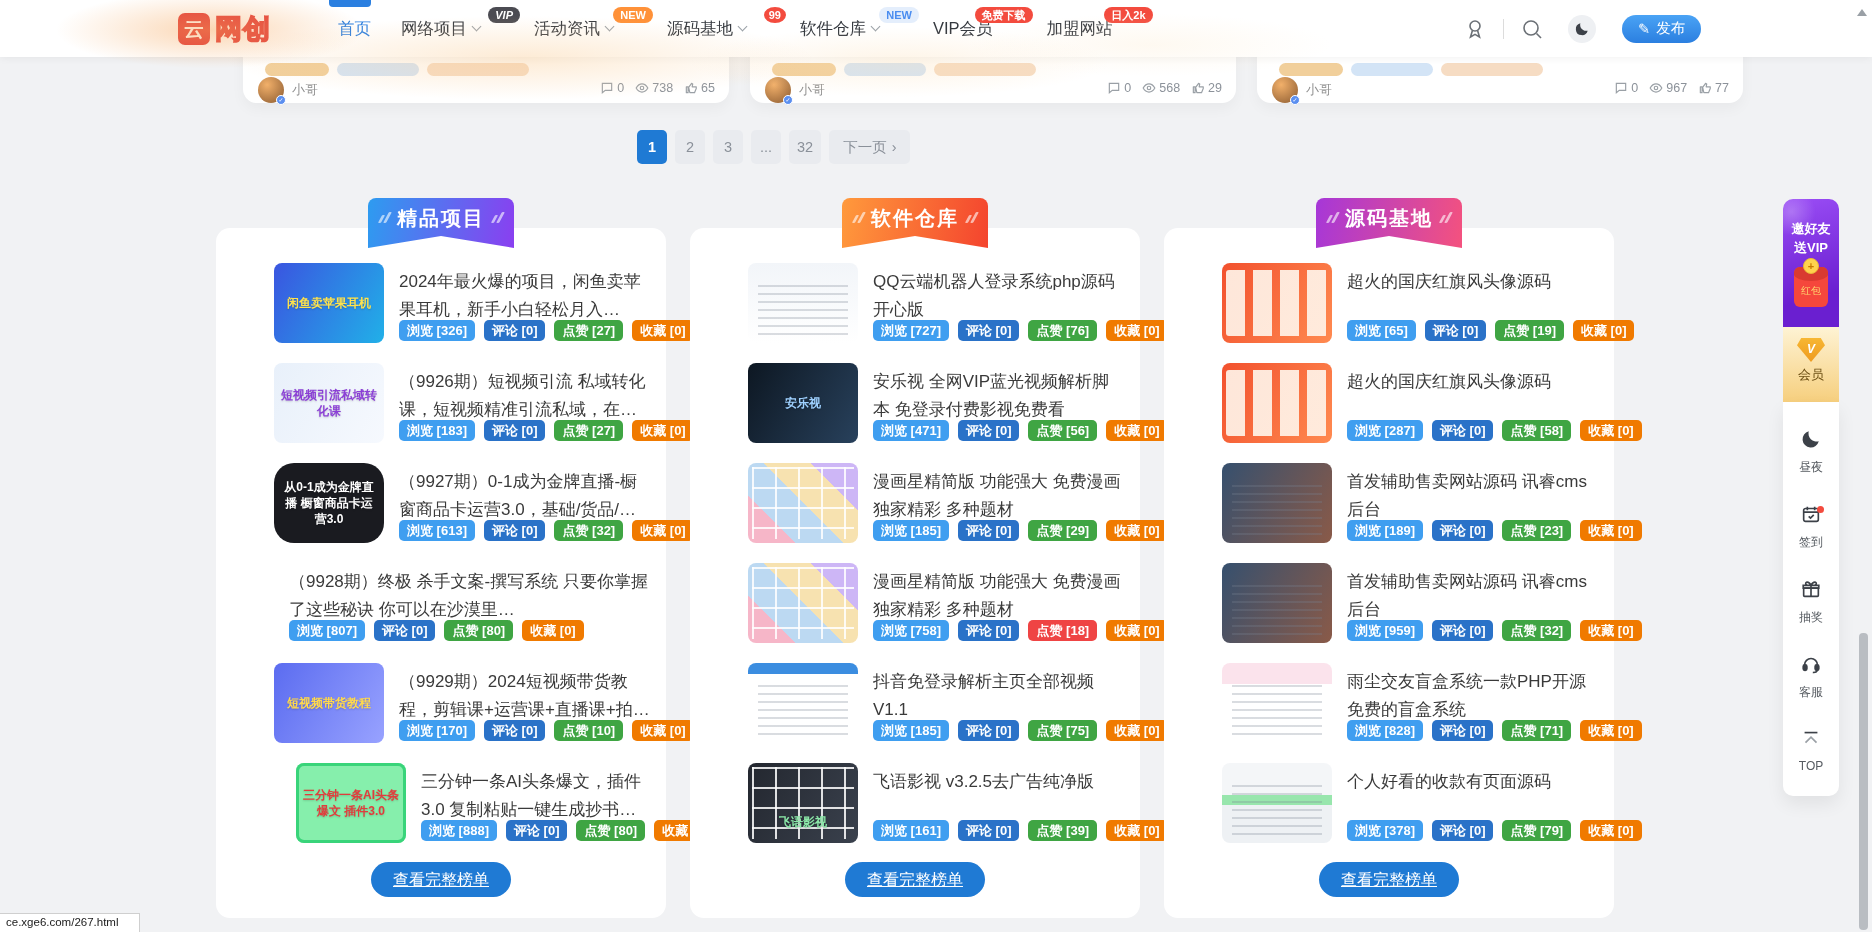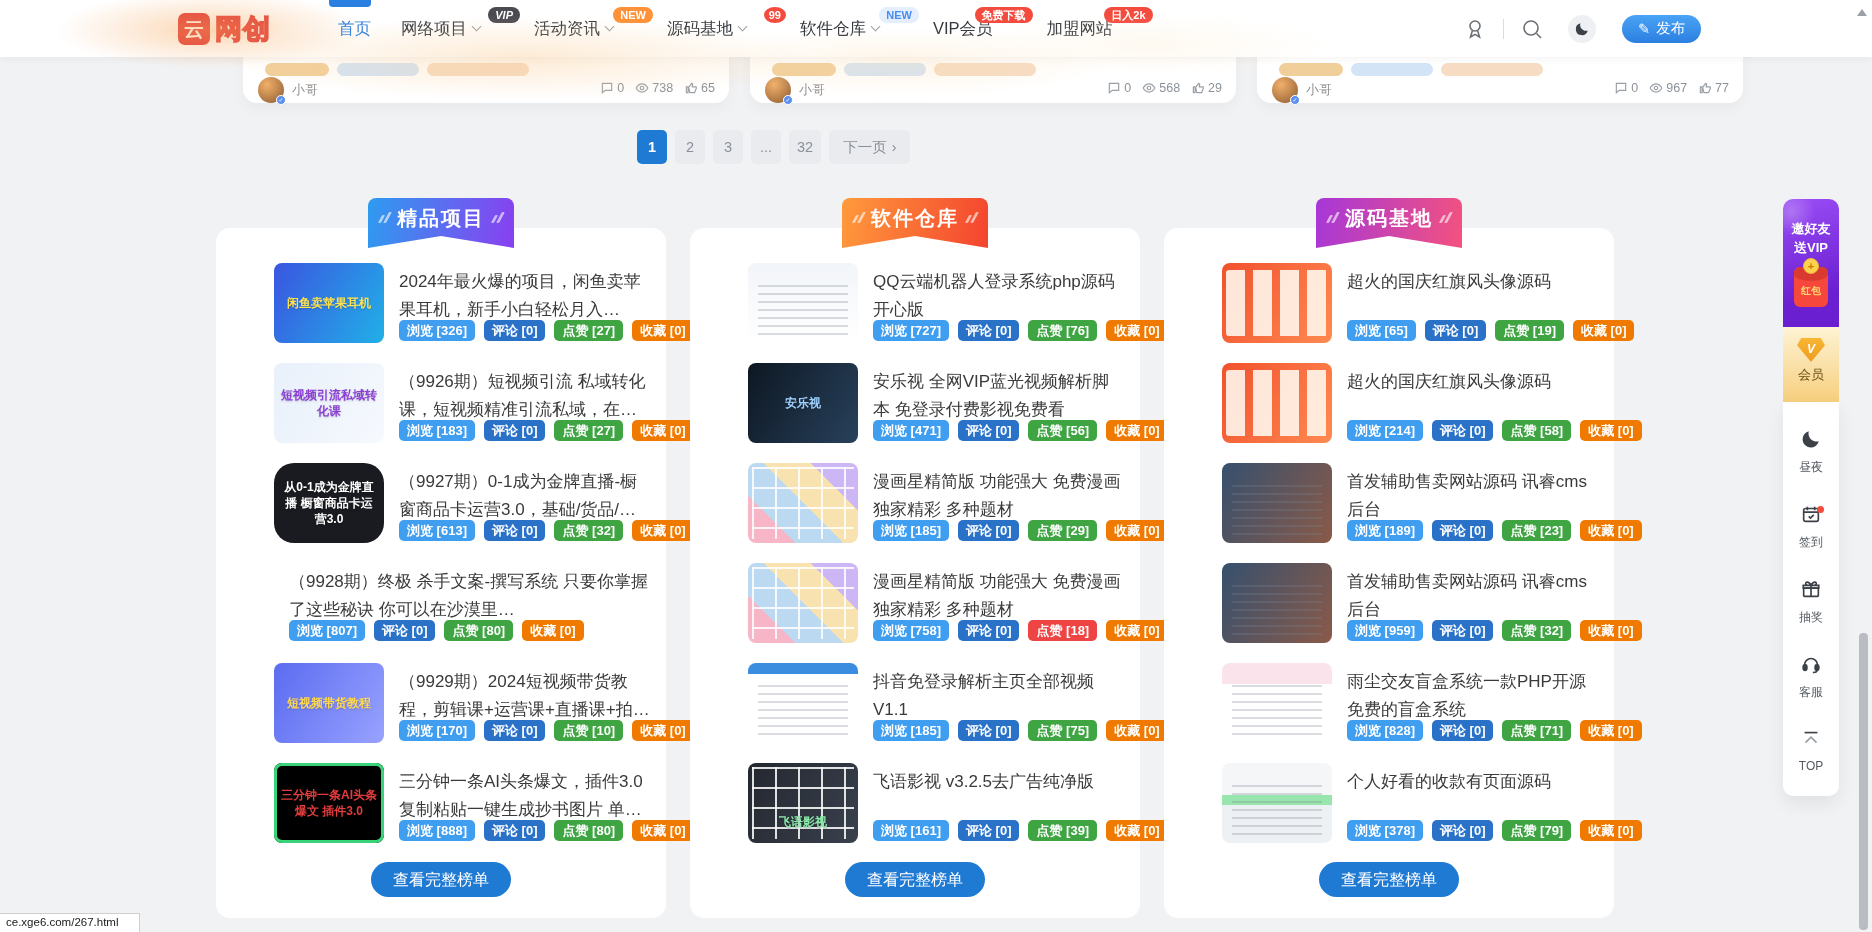--- a/index.html
+++ b/index.html
@@ -96,37 +96,37 @@
       border-radius:3px; }
   .thumb.border-green { box-shadow:inset 0 0 0 3px #39d47a; }
   .rcontent { position:relative; margin-left:15px; flex:1; }
   .rtitle { margin-top:5px; font-size:17px; line-height:28px; color:#3a3a3a;
             display:-webkit-box; -webkit-line-clamp:2; -webkit-box-orient:vertical; overflow:hidden; }
   .rbadges { position:absolute; left:0; top:57px; display:flex; gap:9px; white-space:nowrap; }
   .badge { height:21px; line-height:21px; padding:0 8px; border-radius:5px; color:#fff;
            font-size:13px; font-weight:bold; }
   .panel-footer { position:absolute; bottom:21px; left:50%; transform:translateX(-50%);
                   height:35px; line-height:35px; padding:0 22px; border-radius:18px; border:none;
-                  background:#1f7ad4; color:#fff; font-size:16px; cursor:pointer; white-space:nowrap; }
+                  background:#1f7ad4; color:#fff; font-size:16px; cursor:pointer; white-space:nowrap;text-decoration:underline; }
 
   
   .side-widget { position:absolute; left:1783px; top:199px; width:56px; z-index:7; }
   .invite { position:relative; height:128px; border-radius:10px 10px 0 0; text-align:center;
             padding-top:20px; overflow:hidden; cursor:pointer;
             background:radial-gradient(40px 40px at 15% 10%, rgba(255,255,255,.25), transparent 60%),
                        linear-gradient(165deg,#9a4df5,#6a1fd0 75%); }
   .invite div { color:#fff; font-size:13px; font-weight:bold; line-height:19px; }
   .envelope { position:relative; width:34px; height:40px; margin:10px auto 0; background:#f5473c;
               border-radius:6px; }
   .envelope::before { content:""; position:absolute; left:0; top:0; width:34px; height:14px;
               background:#d93a30; border-radius:6px 6px 50% 50%; }
   .coin { position:absolute; left:50%; top:-9px; transform:translateX(-50%); width:16px; height:16px;
           border-radius:50%; background:#ffd24d; color:#c77800; font-size:11px; line-height:15px;
           text-align:center; font-weight:bold; border:1px solid #eab53a; }
-  .rp-label { position:absolute; left:0; right:0; bottom:7px; color:#ffd76e; font-size:10px; font-weight:bold; }
+  .rp-label { position:absolute; left:0; right:0; bottom:7px; color:#ffd76e; font-size:10px; font-weight:normal; }
   .vipsec { height:75px; background:linear-gradient(#fef3d4,#f6cf7e); text-align:center;
             padding-top:11px; cursor:pointer; }
   .vdiamond { width:28px; height:24px; margin:0 auto; background:linear-gradient(#f7b733,#ee9a1f);
               clip-path:polygon(15% 0,85% 0,100% 30%,50% 100%,0 30%); color:#fff; font-weight:bold;
               font-size:12px; line-height:22px; font-style:italic; }
   .vipsec span { display:block; margin-top:4px; font-size:13px; color:#6b4e13; }
   .sitems { background:#fff; border-radius:0 0 10px 10px; padding:10px 0 12px;
             box-shadow:0 8px 18px rgba(0,0,0,.07); }
   .sitem { padding:11px 0; text-align:center; cursor:pointer; }
   .sitem svg { width:22px; height:22px; color:#3c4148; }
@@ -404,21 +404,21 @@
       <div class="rtitle">（9929期）2024短视频带货教程，剪辑课+运营课+直播课+拍摄课（全套高清…</div>
       <div class="rbadges">
               <span class="badge" style="background: rgb(63, 158, 240);">浏览 [170]</span>
               <span class="badge" style="background: rgb(42, 114, 200);">评论 [0]</span>
               <span class="badge" style="background: rgb(63, 165, 67);">点赞 [10]</span>
               <span class="badge" style="background: rgb(240, 122, 0);">收藏 [0]</span>
             </div>
     </div>
   </div>
         <div class="row">
-    <div class="thumb border-green" style="background: #000000;">
+    <div class="thumb border-green" style="background: #86efac; margin-left: 22px;">
             <span class="tlabel" style="color: rgb(226, 60, 60);">三分钟一条AI头条爆文 插件3.0</span>
           </div>
     <div class="rcontent">
       <div class="rtitle">三分钟一条AI头条爆文，插件3.0 复制粘贴一键生成抄书图片 单日变现四位数</div>
       <div class="rbadges">
               <span class="badge" style="background: rgb(63, 158, 240);">浏览 [888]</span>
               <span class="badge" style="background: rgb(42, 114, 200);">评论 [0]</span>
               <span class="badge" style="background: rgb(63, 165, 67);">点赞 [80]</span>
               <span class="badge" style="background: rgb(240, 122, 0);">收藏 [0]</span>
             </div>
@@ -554,21 +554,21 @@
             </div>
     </div>
   </div>
         <div class="row">
     <div class="thumb slats" style="background: linear-gradient(120deg, rgb(242, 81, 46), rgb(255, 138, 80));">
             <span class="tlabel" style="color: rgb(255, 255, 255);"></span>
           </div>
     <div class="rcontent">
       <div class="rtitle">超火的国庆红旗风头像源码</div>
       <div class="rbadges">
-              <span class="badge" style="background: rgb(63, 158, 240);">浏览 [214]</span>
+              <span class="badge" style="background: rgb(63, 158, 240);">浏览 [287]</span>
               <span class="badge" style="background: rgb(42, 114, 200);">评论 [0]</span>
               <span class="badge" style="background: rgb(63, 165, 67);">点赞 [58]</span>
               <span class="badge" style="background: rgb(240, 122, 0);">收藏 [0]</span>
             </div>
     </div>
   </div>
         <div class="row">
     <div class="thumb stripes" style="background: linear-gradient(120deg, rgb(54, 80, 110), rgb(138, 90, 72));">
             <span class="tlabel" style="color: rgb(255, 255, 255);"></span>
           </div>

